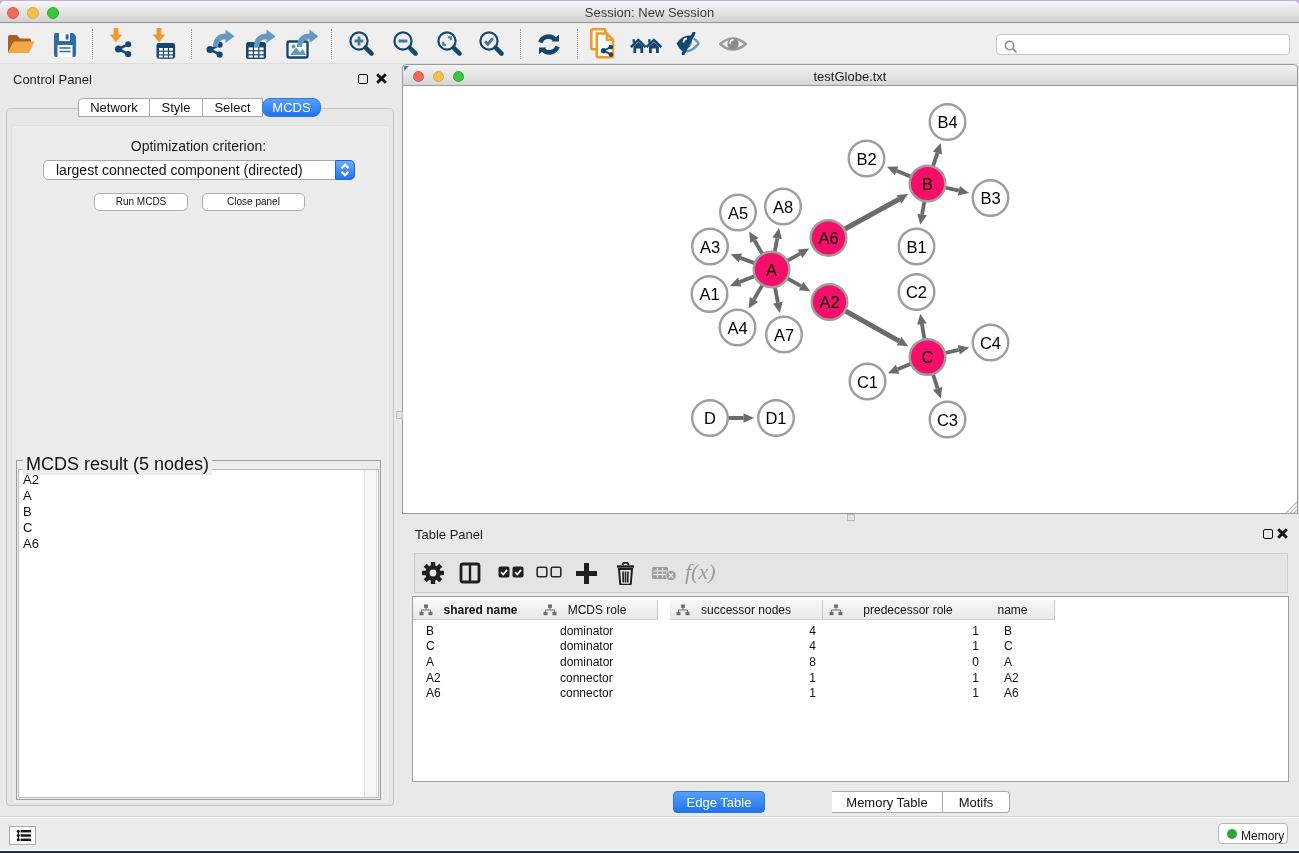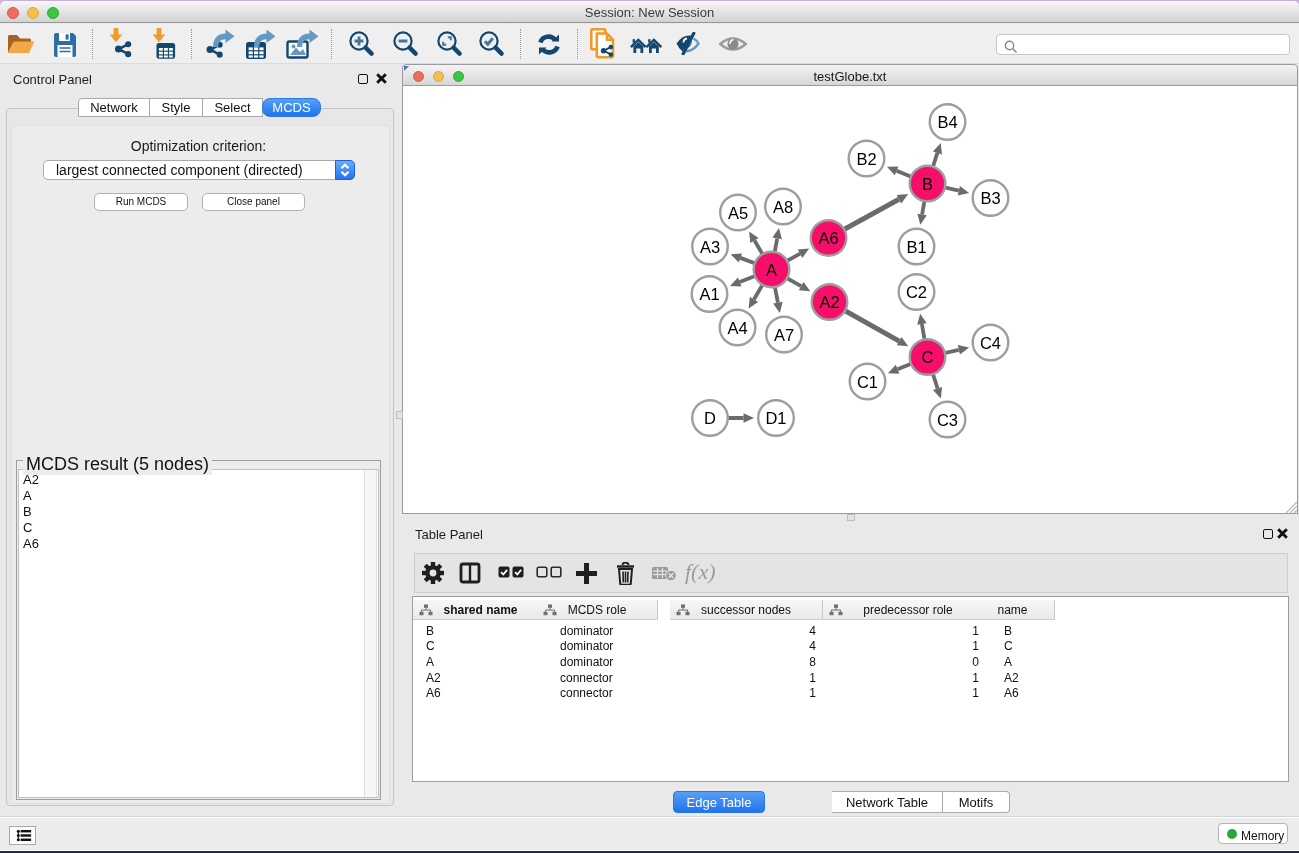--- a/index.html
+++ b/index.html
@@ -510,21 +510,21 @@
       <div class="trow" style="left:591px;top:73.6px;width:60px;">A2</div>
       <div class="trow" style="left:13px;top:89.3px;width:120px;">A6</div>
       <div class="trow" style="left:147px;top:89.3px;width:120px;">connector</div>
       <div class="trow" style="left:257px;top:89.3px;width:146px;text-align:right;">1</div>
       <div class="trow" style="left:410px;top:89.3px;width:156px;text-align:right;">1</div>
       <div class="trow" style="left:591px;top:89.3px;width:60px;">A6</div>
     </div>
   <div class="btabs">
     <div class="btab sel" style="width:92px;">Edge Table</div>
     <div class="btab" style="width:67px;margin-top:44px;">Edge Table</div>
-    <div class="btab" style="width:111px;">Network Table</div>
+    <div class="btab" style="width:111px;">Memory Table</div>
     <div class="btab last" style="width:67px;">Motifs</div>
   </div>
 
   <div class="statusbar">
     <div class="listbtn">
         <svg width="25" height="17" viewBox="0 0 25 17" style="position:absolute;left:0;top:0">
           <g fill="#111">
             <circle cx="8.3" cy="4.2" r="1.5"></circle>
             <rect x="10.6" y="3" width="10.5" height="2.4"></rect>
             <circle cx="8.3" cy="8.5" r="1.5"></circle>

